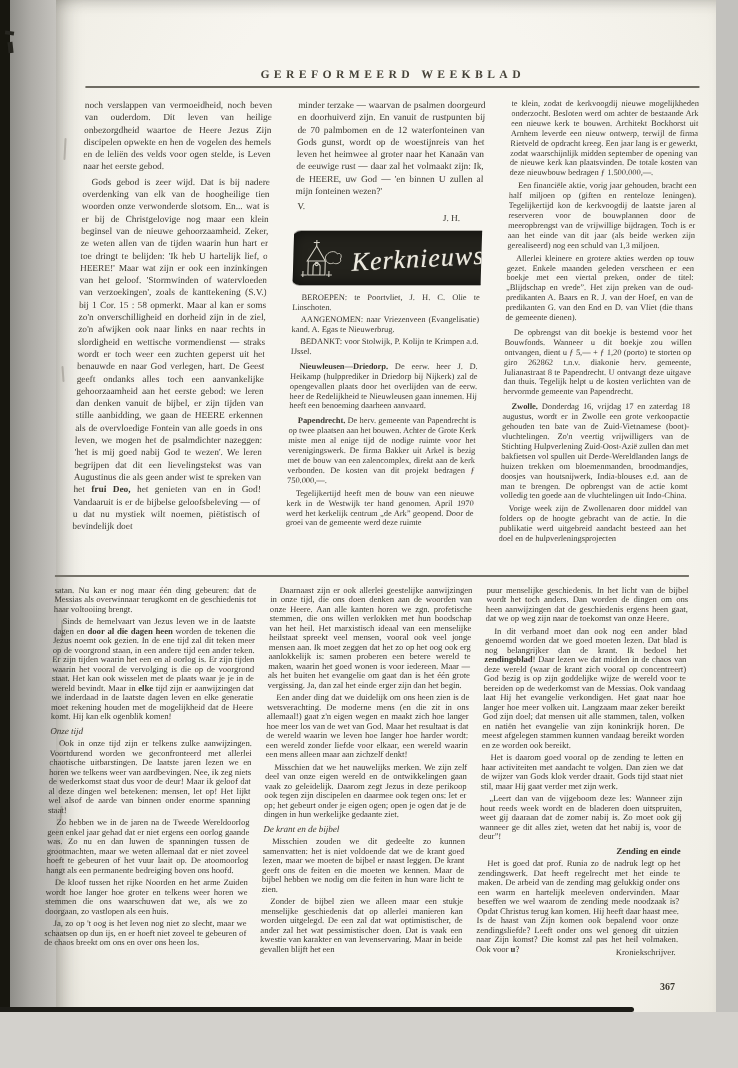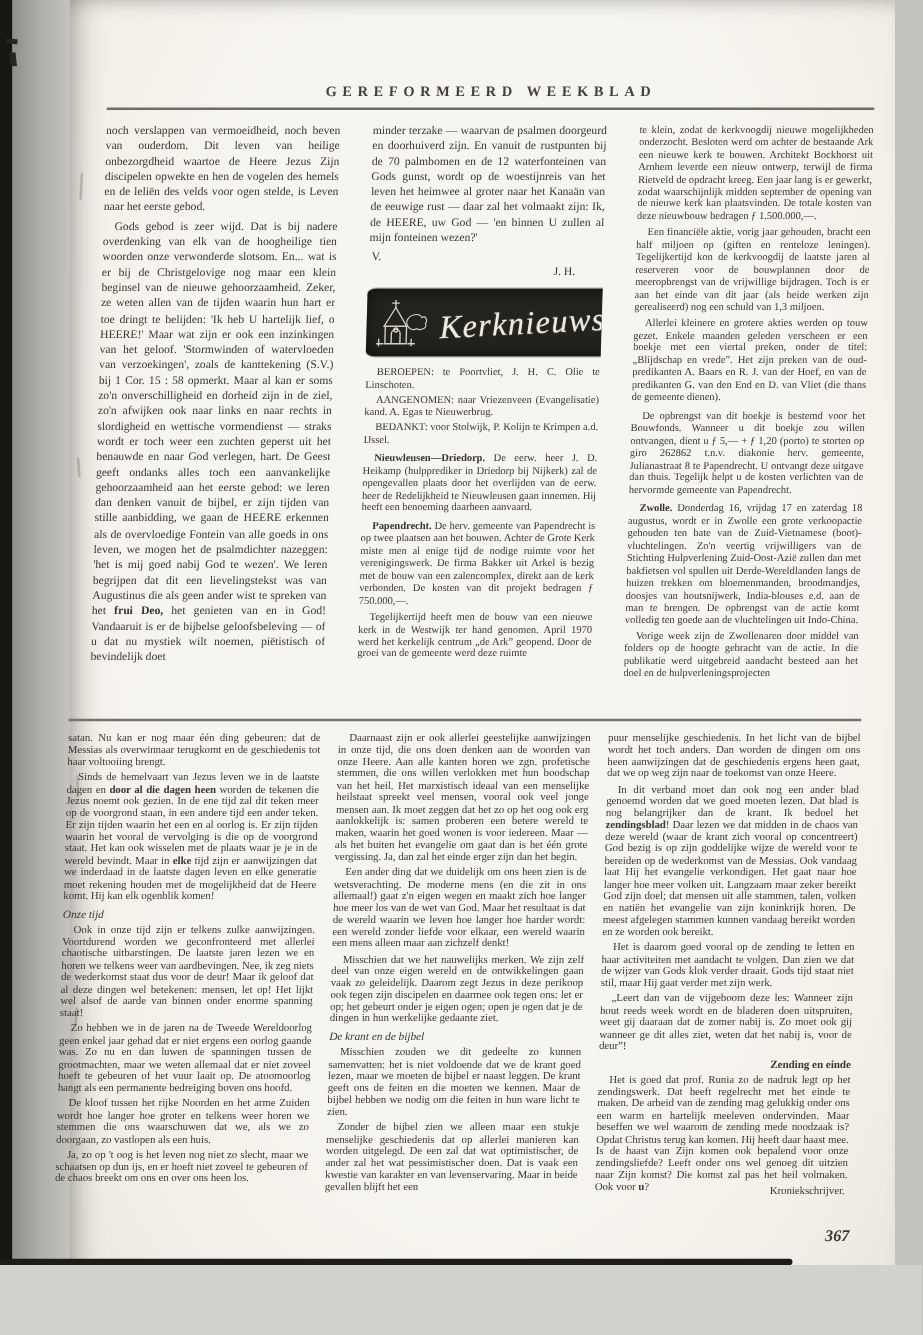--- a/index.html
+++ b/index.html
@@ -50,21 +50,21 @@
   .sig-right{font-size:9.3px;line-height:12px;text-align:right;padding-right:22px;margin:0;}
   .sig-overlap{font-size:8.6px;line-height:9.5px;text-align:right;padding-right:2px;margin-top:-9.5px;}
   
   .banner{height:52px;background:#23221c;border-radius:9px;margin:7px -26px 8px -2px;
     display:flex;align-items:center;padding:2px 10px 0 8px;gap:4px;
     box-shadow:0 0 0 1px rgba(35,34,28,.35), inset 0 0 14px rgba(0,0,0,.6);}
   .banner-title{font-style:italic;font-size:26px;color:#edeadf;letter-spacing:1px;
     transform:rotate(-3deg);flex:1;text-align:center;padding-right:8px;
     text-shadow:0 0 1px rgba(237,234,223,.6);}
   .church{flex:0 0 auto;}
-  .page-number{position:absolute;left:604px;top:981px;font-size:13px;font-weight:bold;color:#3a372e;font-style:italic;}
+  .page-number{position:absolute;left:604px;top:981px;font-size:10px;font-weight:bold;color:#3a372e;}
 </style>
 </head>
 <body>
 
 <div class="left-strip"></div>
 <div class="left-shade"></div>
 <div class="corner-mark m1"></div>
 <div class="corner-mark m2"></div>
 
 <div class="page">

